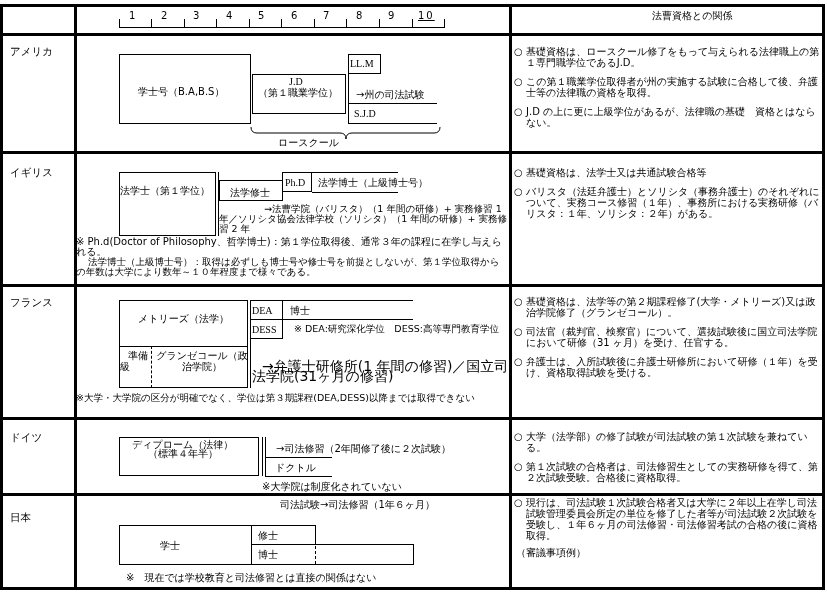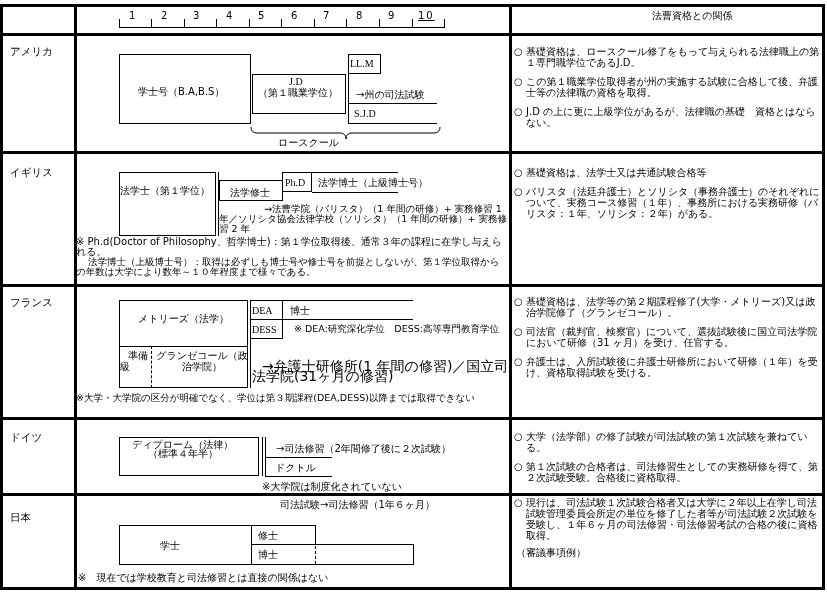--- a/index.html
+++ b/index.html
@@ -158,18 +158,18 @@
 <span class="country" style="top:511px;">日本</span>
 <div>
   <span class="txt" style="left:280px;top:499px;">司法試験→司法修習（1年６ヶ月）</span>
   <div class="box" style="left:119px;top:525px;width:133px;height:40px;"></div>
   <span class="txt" style="left:160px;top:540px;">学士</span>
   <div class="box" style="left:251px;top:525px;width:65px;height:20px;"></div>
   <span class="txt" style="left:258px;top:530px;">修士</span>
   <div class="box" style="left:251px;top:544px;width:163px;height:21px;"></div>
   <div class="vline" style="left:315px;top:546px;height:18px;border-left-style:dashed;"></div>
   <span class="txt" style="left:258px;top:549px;">博士</span>
-  <span class="txt" style="left:78px;top:572px;word-spacing:6px;">※　現在では学校教育と司法修習とは直接の関係はない</span>
+  <span class="txt" style="left:78px;top:572px;word-spacing:6px;padding-left:48px;">※　現在では学校教育と司法修習とは直接の関係はない</span>
 </div>
 <div class="notes" style="top:497px;">
   <div class="note" style="margin-bottom:6px;"><span class="bullet">○</span><span>現行は、司法試験１次試験合格者又は大学に２年以上在学し司法試験管理委員会所定の単位を修了した者等が司法試験２次試験を受験し、１年６ヶ月の司法修習・司法修習考試の合格の後に資格取得。</span></div>
   <div style="padding-left:2px;">（審議事項例）</div>
 </div>
 
 </body></html>

